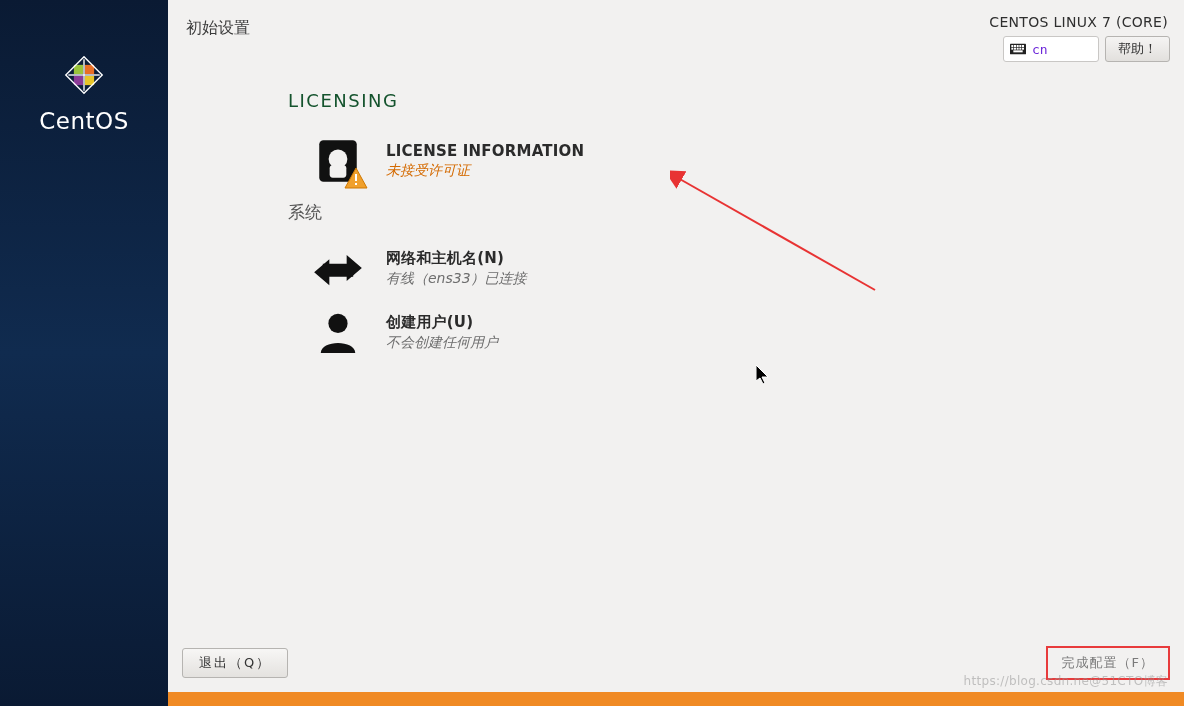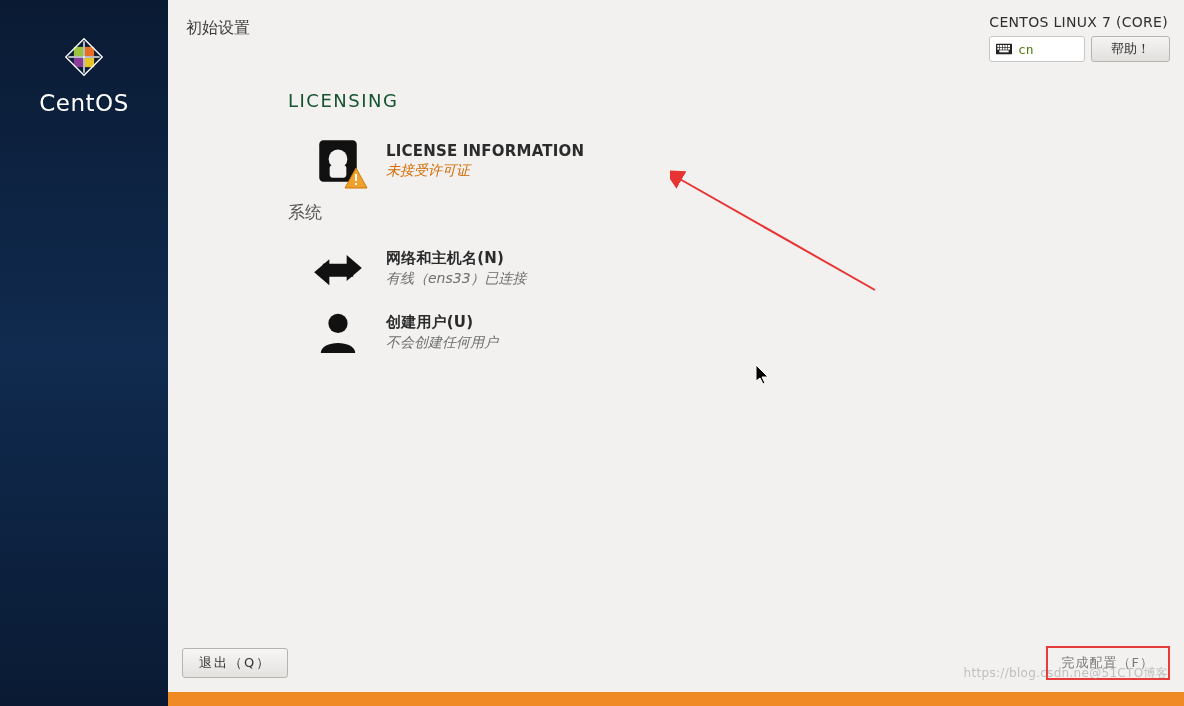--- a/index.html
+++ b/index.html
@@ -7,21 +7,21 @@
   .root { display: flex; width: 100%; height: 100%; position: relative; }
 
   
   .sidebar {
     width: 168px;
     height: 100%;
     background: linear-gradient(180deg, #0a1a33 0%, #102b4f 50%, #0a1a33 100%);
     display: flex;
     flex-direction: column;
     align-items: center;
-    padding-top: 34px;
+    padding-top: 52px;
     flex-shrink: 0;
   }
   .centos-logo {
     width: 46px;
     height: 46px;
     position: relative;
     margin-bottom: 10px;
   }
   .centos-wordmark {
     color: #fff;
@@ -79,28 +79,28 @@
     border-radius: 3px;
     padding: 0 6px;
     gap: 6px;
   }
   .keyboard-selector .kbd-icon {
     width: 16px; height: 12px;
   }
   .keyboard-selector span {
     font-size: 13px;
     font-family: monospace;
-    color: #4d7c0f;
+    color: #6d28d9;
   }
   .help-button {
     display: flex;
     align-items: center;
     justify-content: center;
     height: 26px;
-    padding: 0 19px;
+    padding: 0 12px;
     background: linear-gradient(#f5f4f3, #e2e0dd);
     border: 1px solid #b6b4b1;
     border-radius: 3px;
     font-size: 13px;
     color: #333;
     cursor: pointer;
     text-align: center;
   }
 
   
@@ -222,21 +222,21 @@
     position: absolute;
     left: 588px;
     top: 365px;
     pointer-events: none;
   }
 
   
   .watermark {
     position: absolute;
     right: 16px;
-    bottom: 24px;
+    bottom: 16px;
     color: rgba(150,150,150,0.55);
     font-size: 12px;
     letter-spacing: 0.3px;
     pointer-events: none;
   }
 </style>
 </head>
 <body>
 
 <div class="root">

